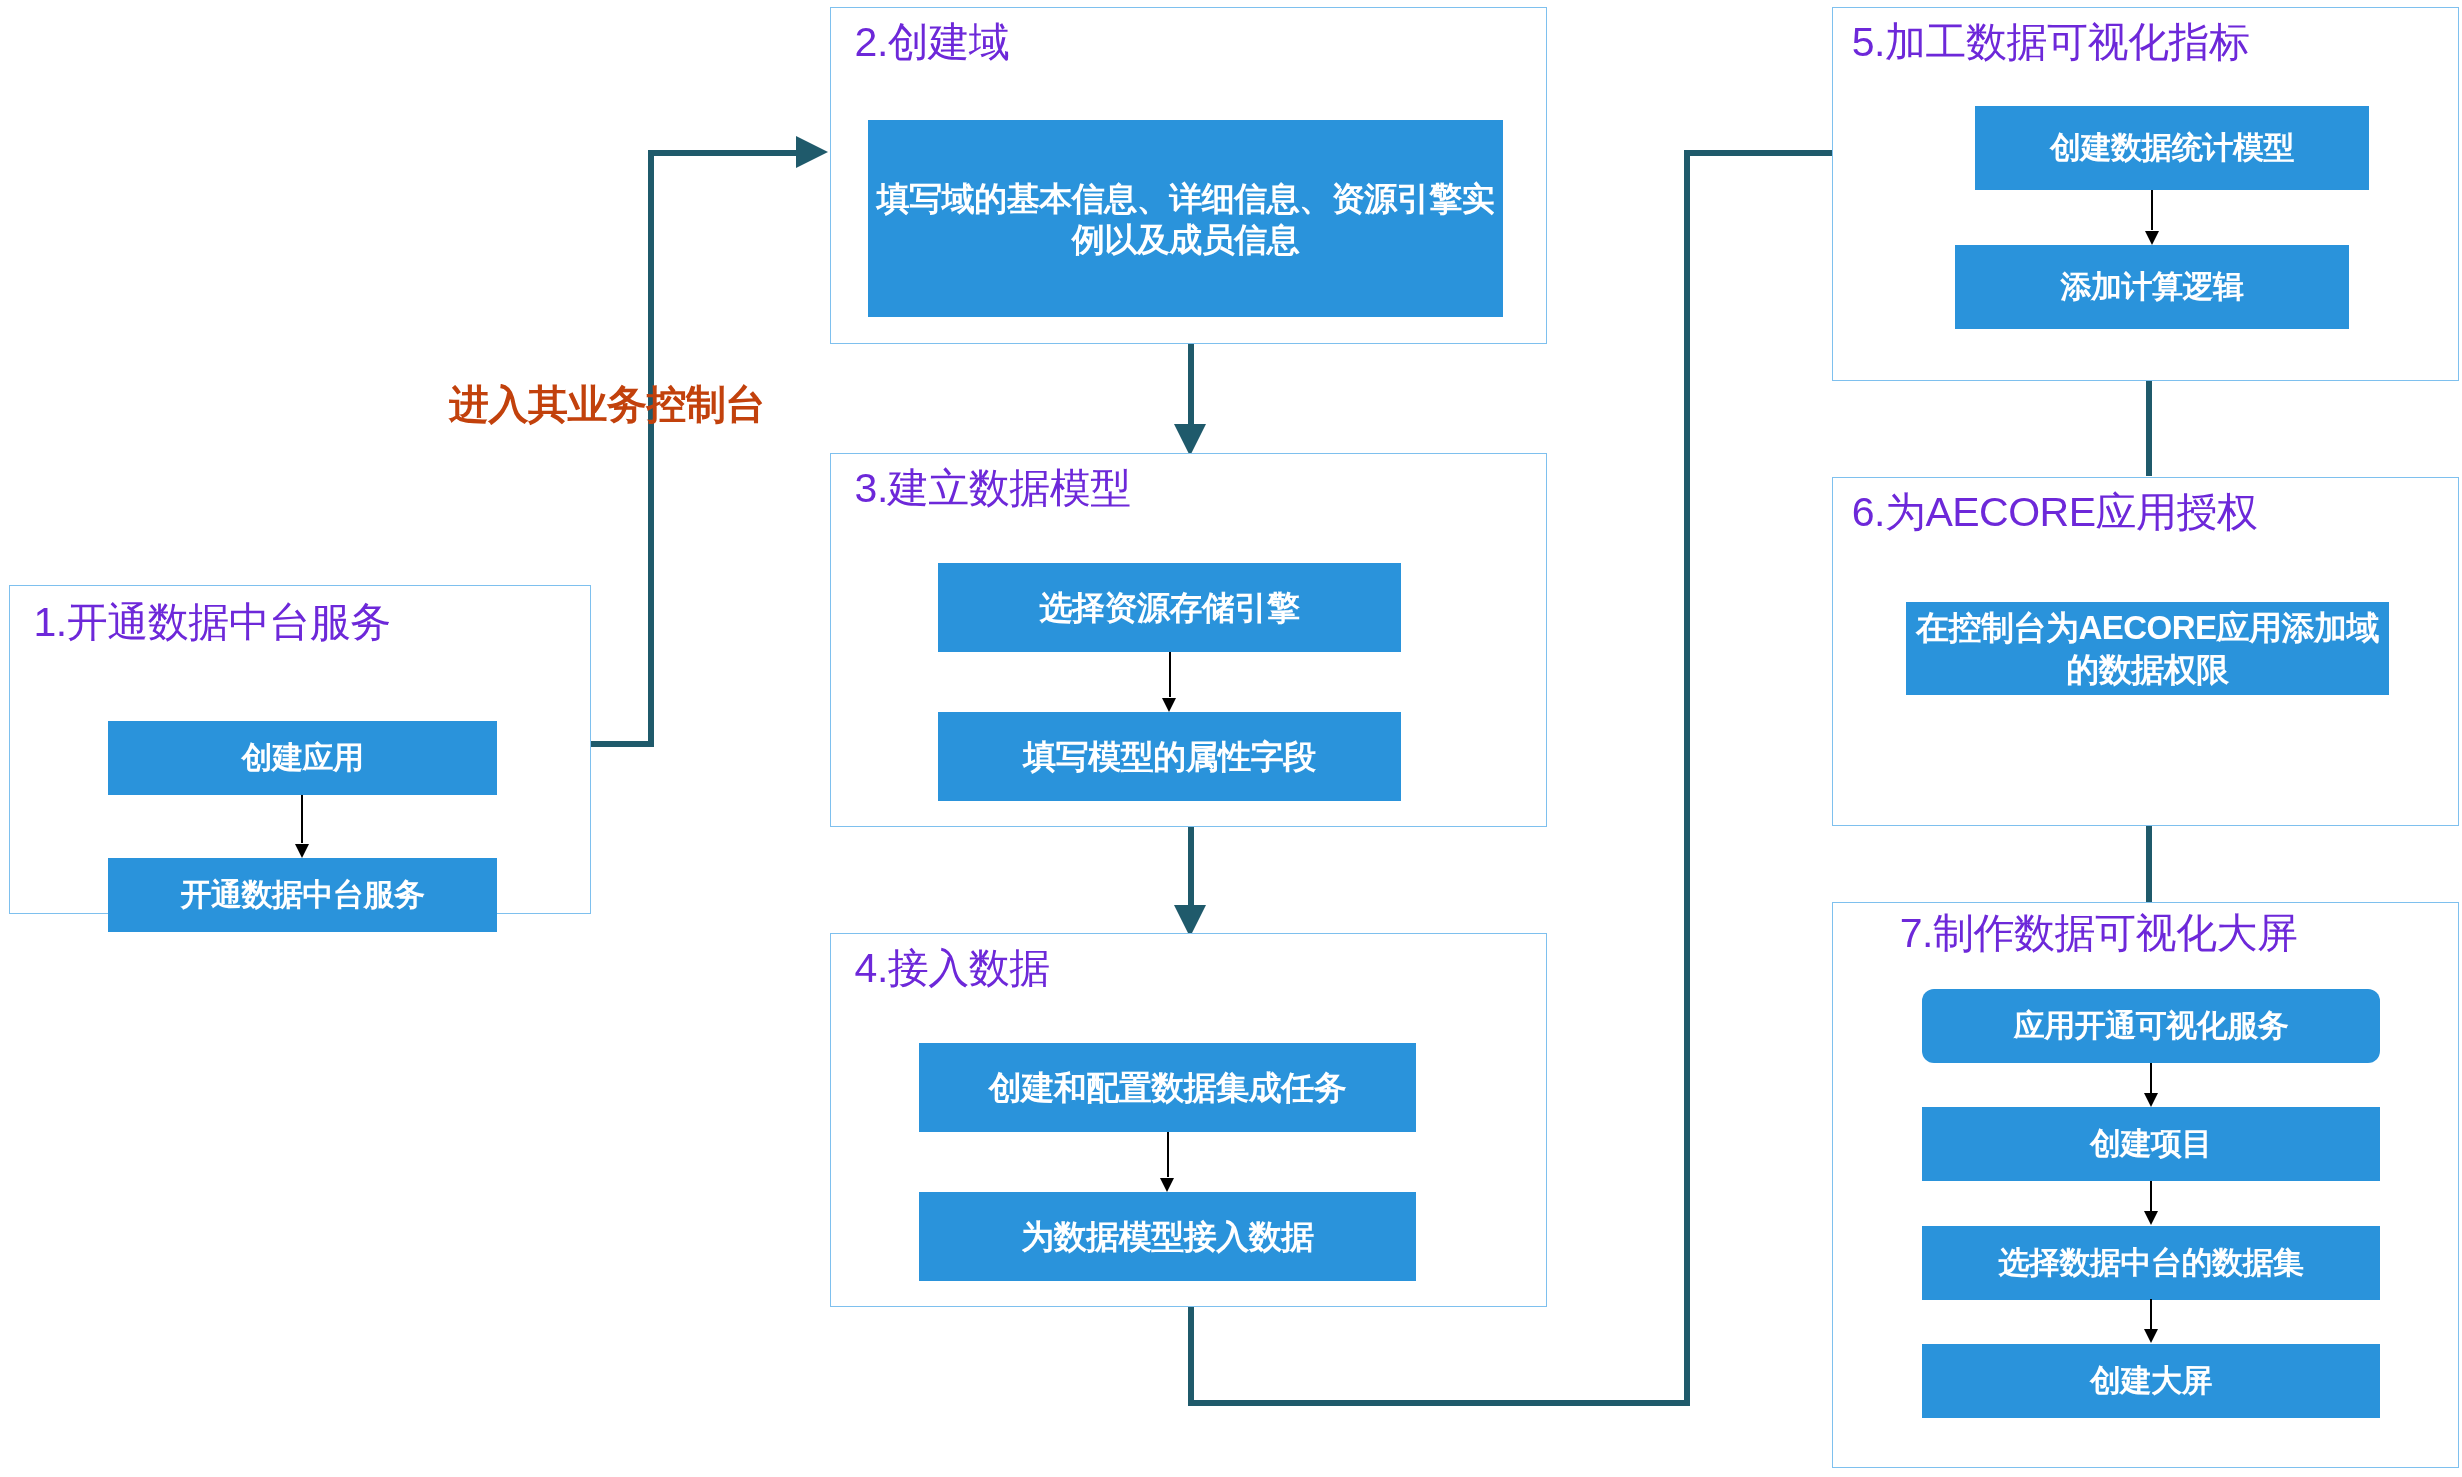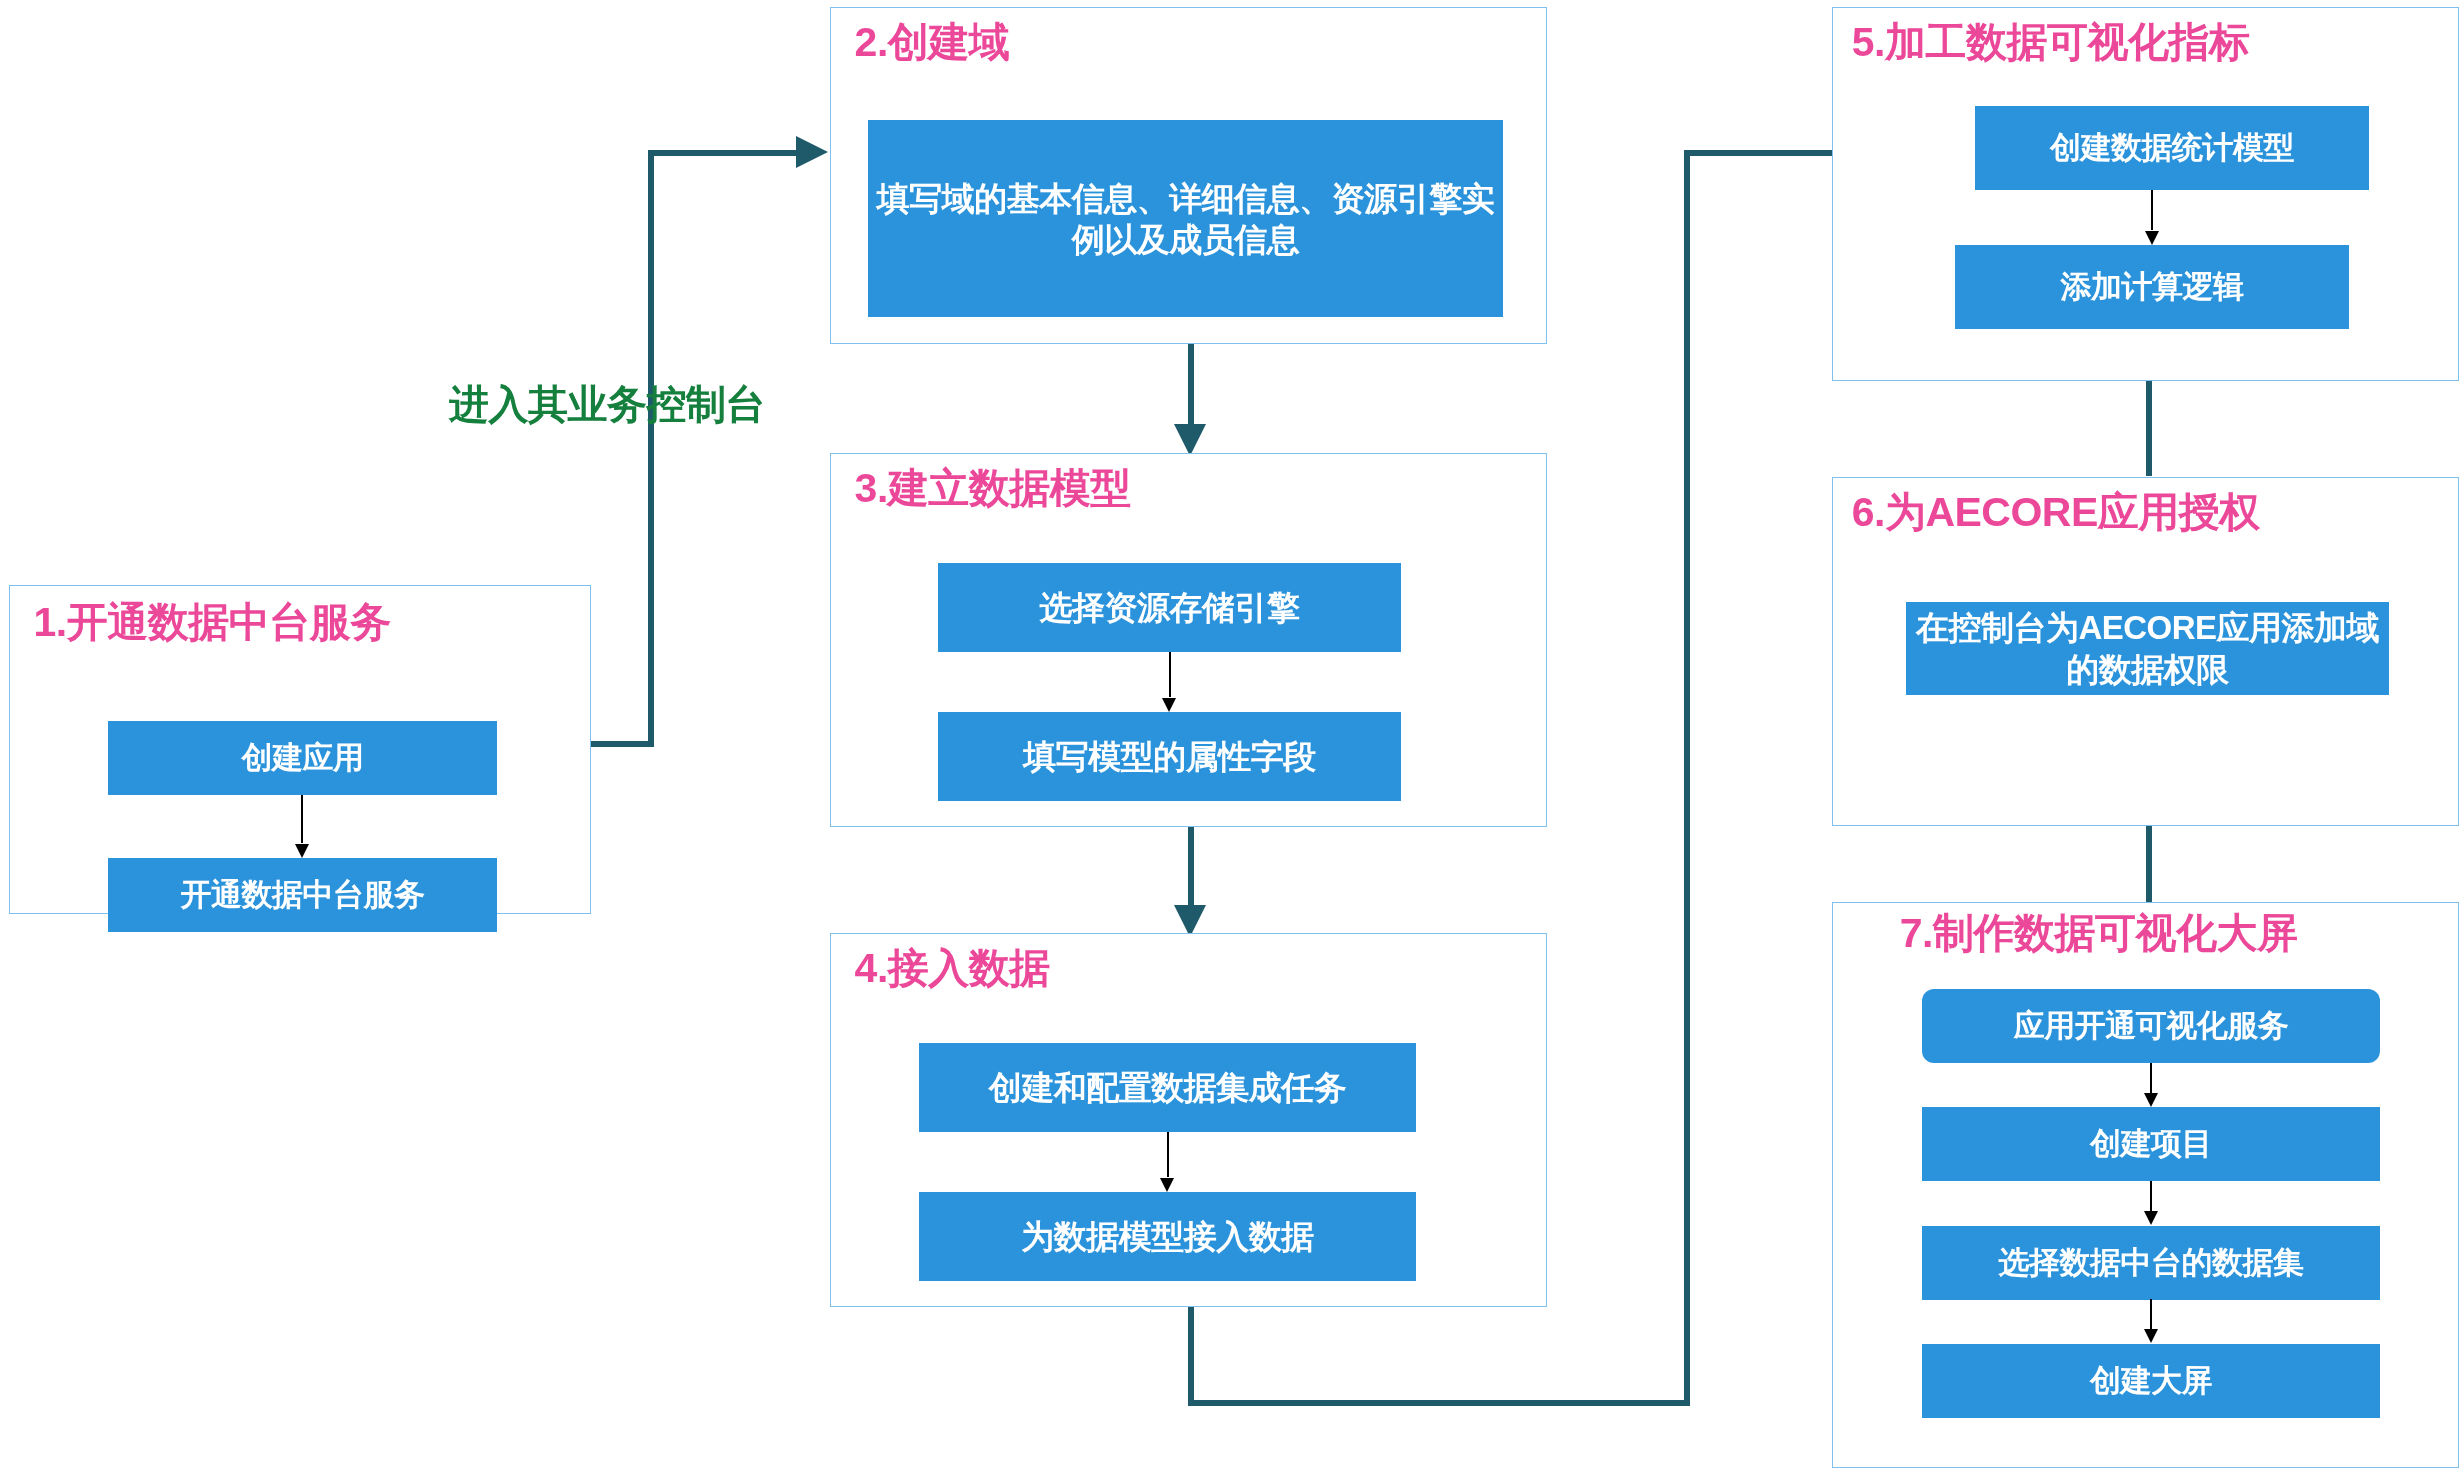--- a/index.html
+++ b/index.html
@@ -20,22 +20,22 @@
 
   
   .stage {
     position: absolute;
     box-sizing: border-box;
     border: 1.5px solid #7EC0EE;
     background: #ffffff;
   }
   .stage-title {
     position: absolute;
-    font-weight: bold;
-    color: #ec4899;
+    font-weight: normal;
+    color: #6d28d9;
     white-space: nowrap;
     letter-spacing: -0.5px;
     line-height: 1;
   }
 
   
   .step {
     position: absolute;
     box-sizing: border-box;
     background: #2A93DB;
@@ -99,21 +99,21 @@
     height: 0;
     border-top: 16.7px solid transparent;
     border-bottom: 16.7px solid transparent;
     border-left: 32.5px solid #1F5A6B;
   }
 
   
   .edge-label {
     position: absolute;
     font-weight: bold;
-    color: #15803d;
+    color: #c2410c;
     white-space: nowrap;
     letter-spacing: -0.5px;
     font-family: Liberation Mono, monospace;
   }
 </style>
 </head>
 <body>
 
 <div id="canvas">
 

